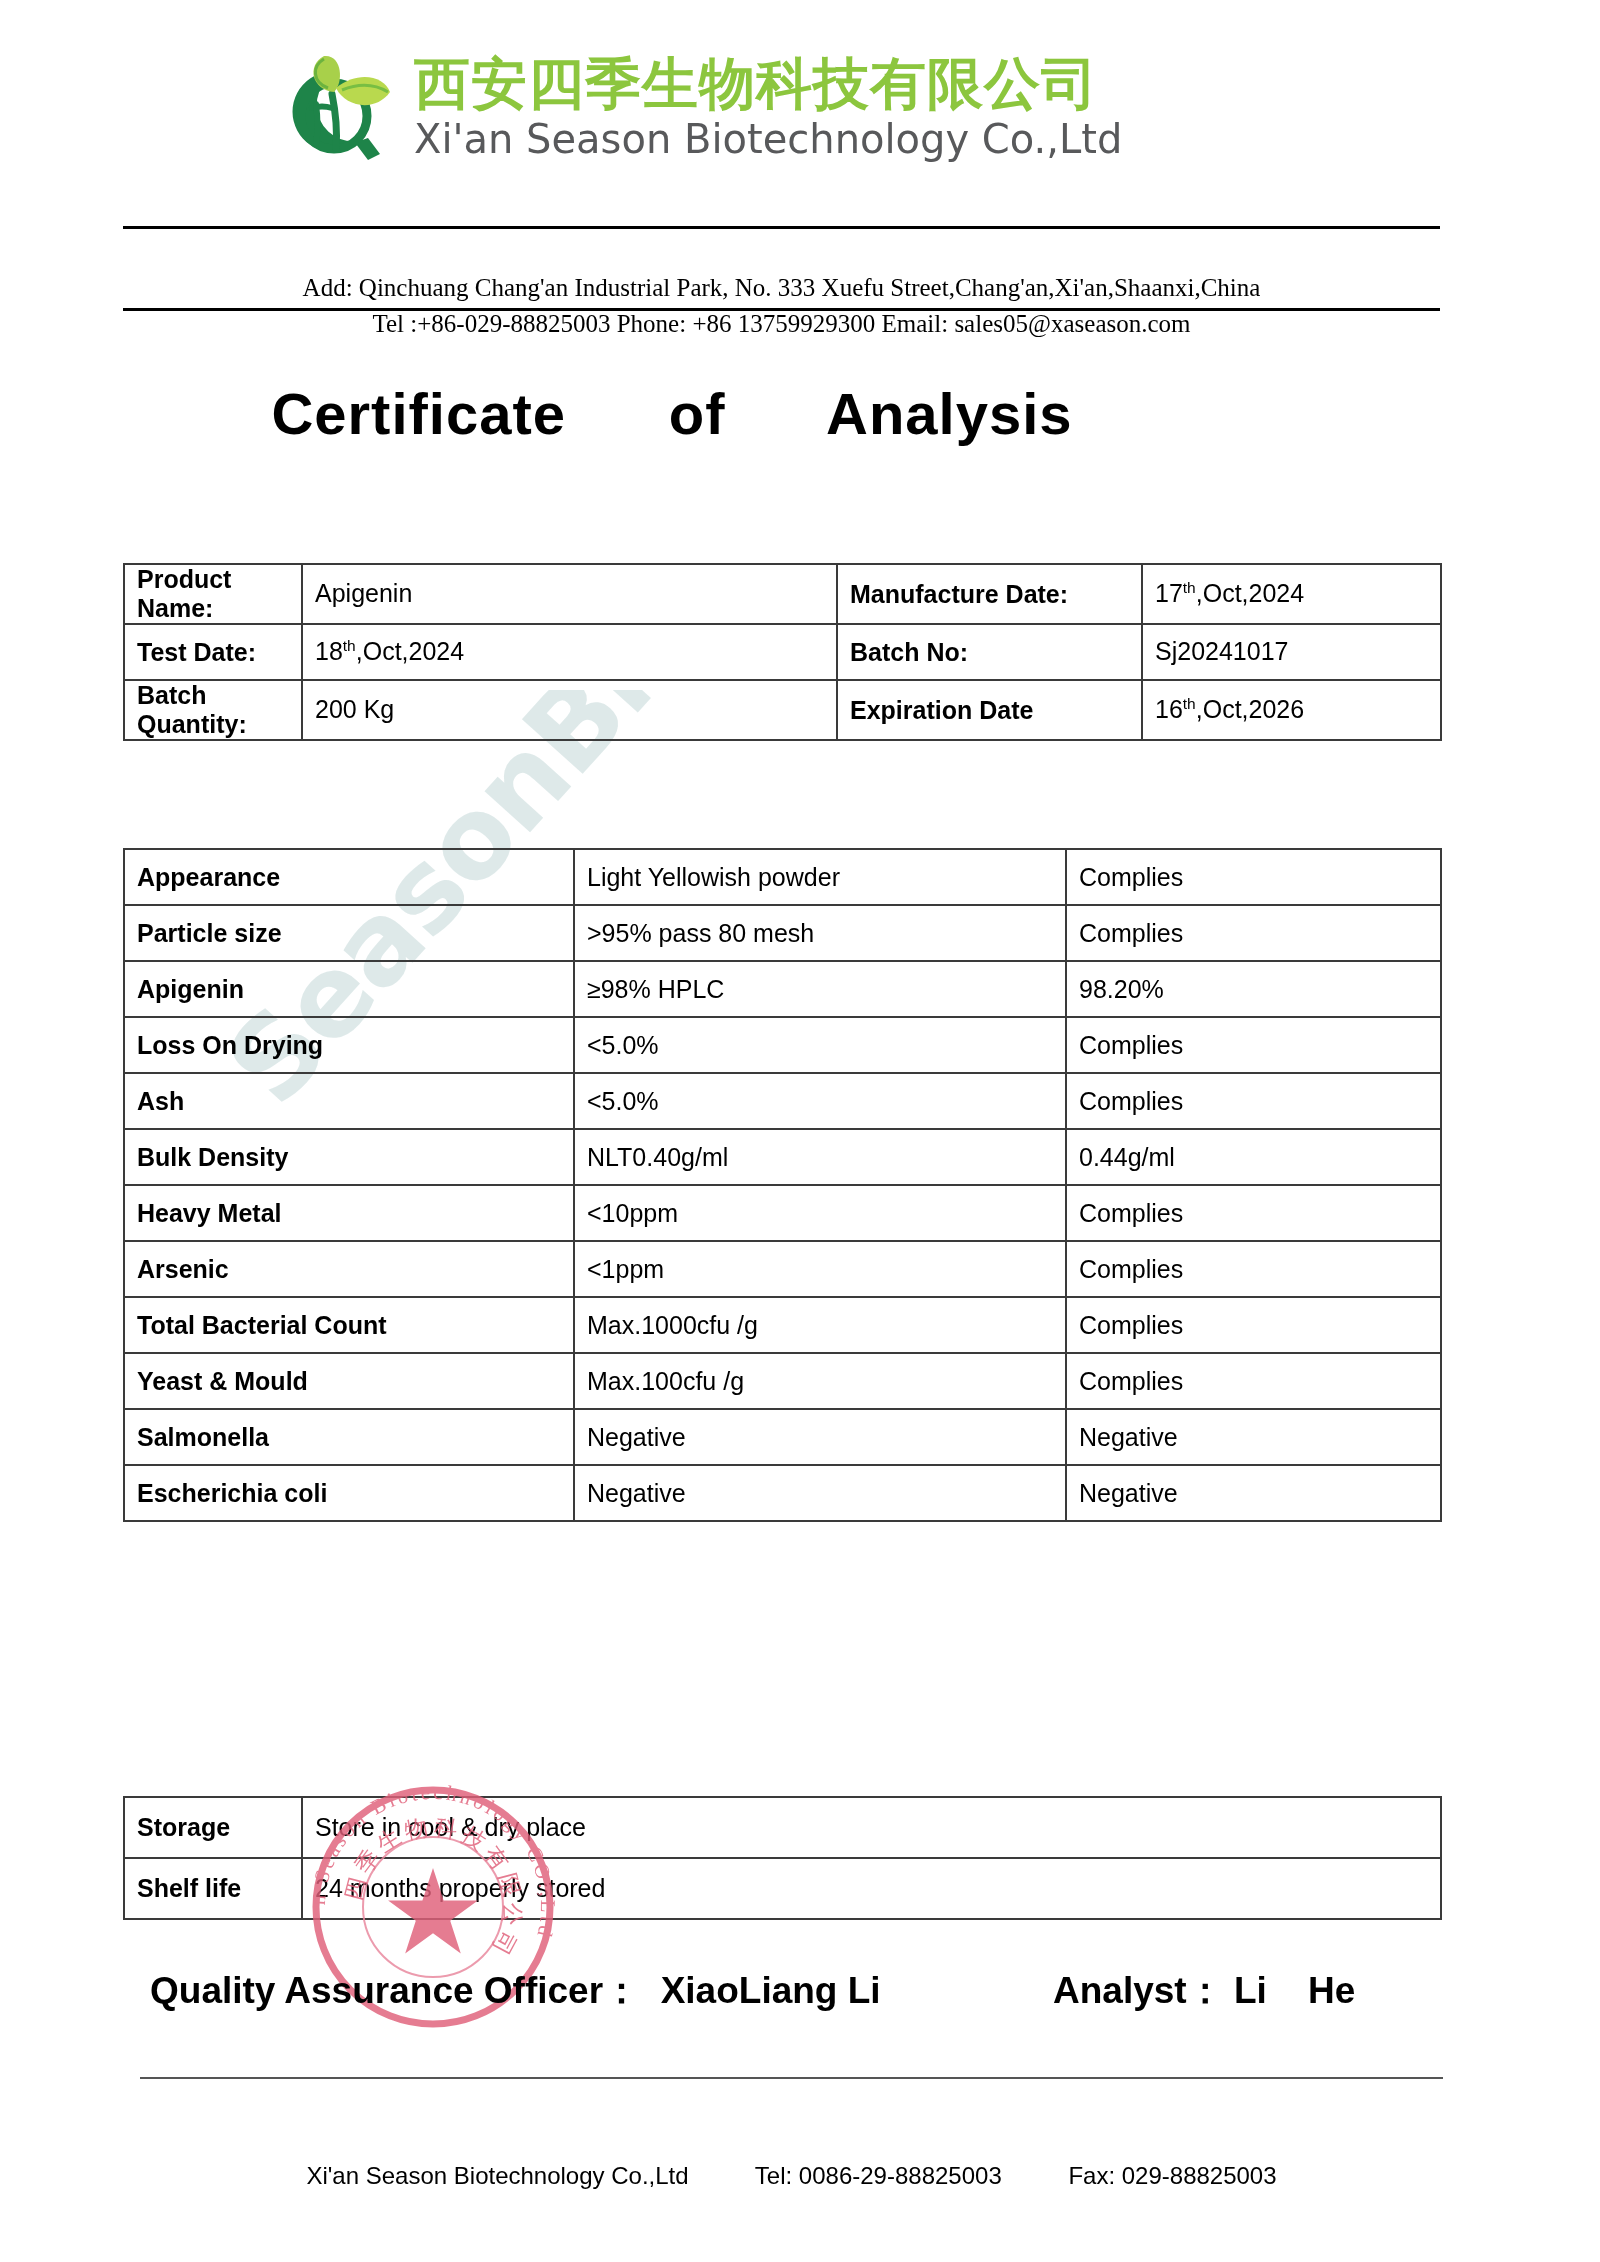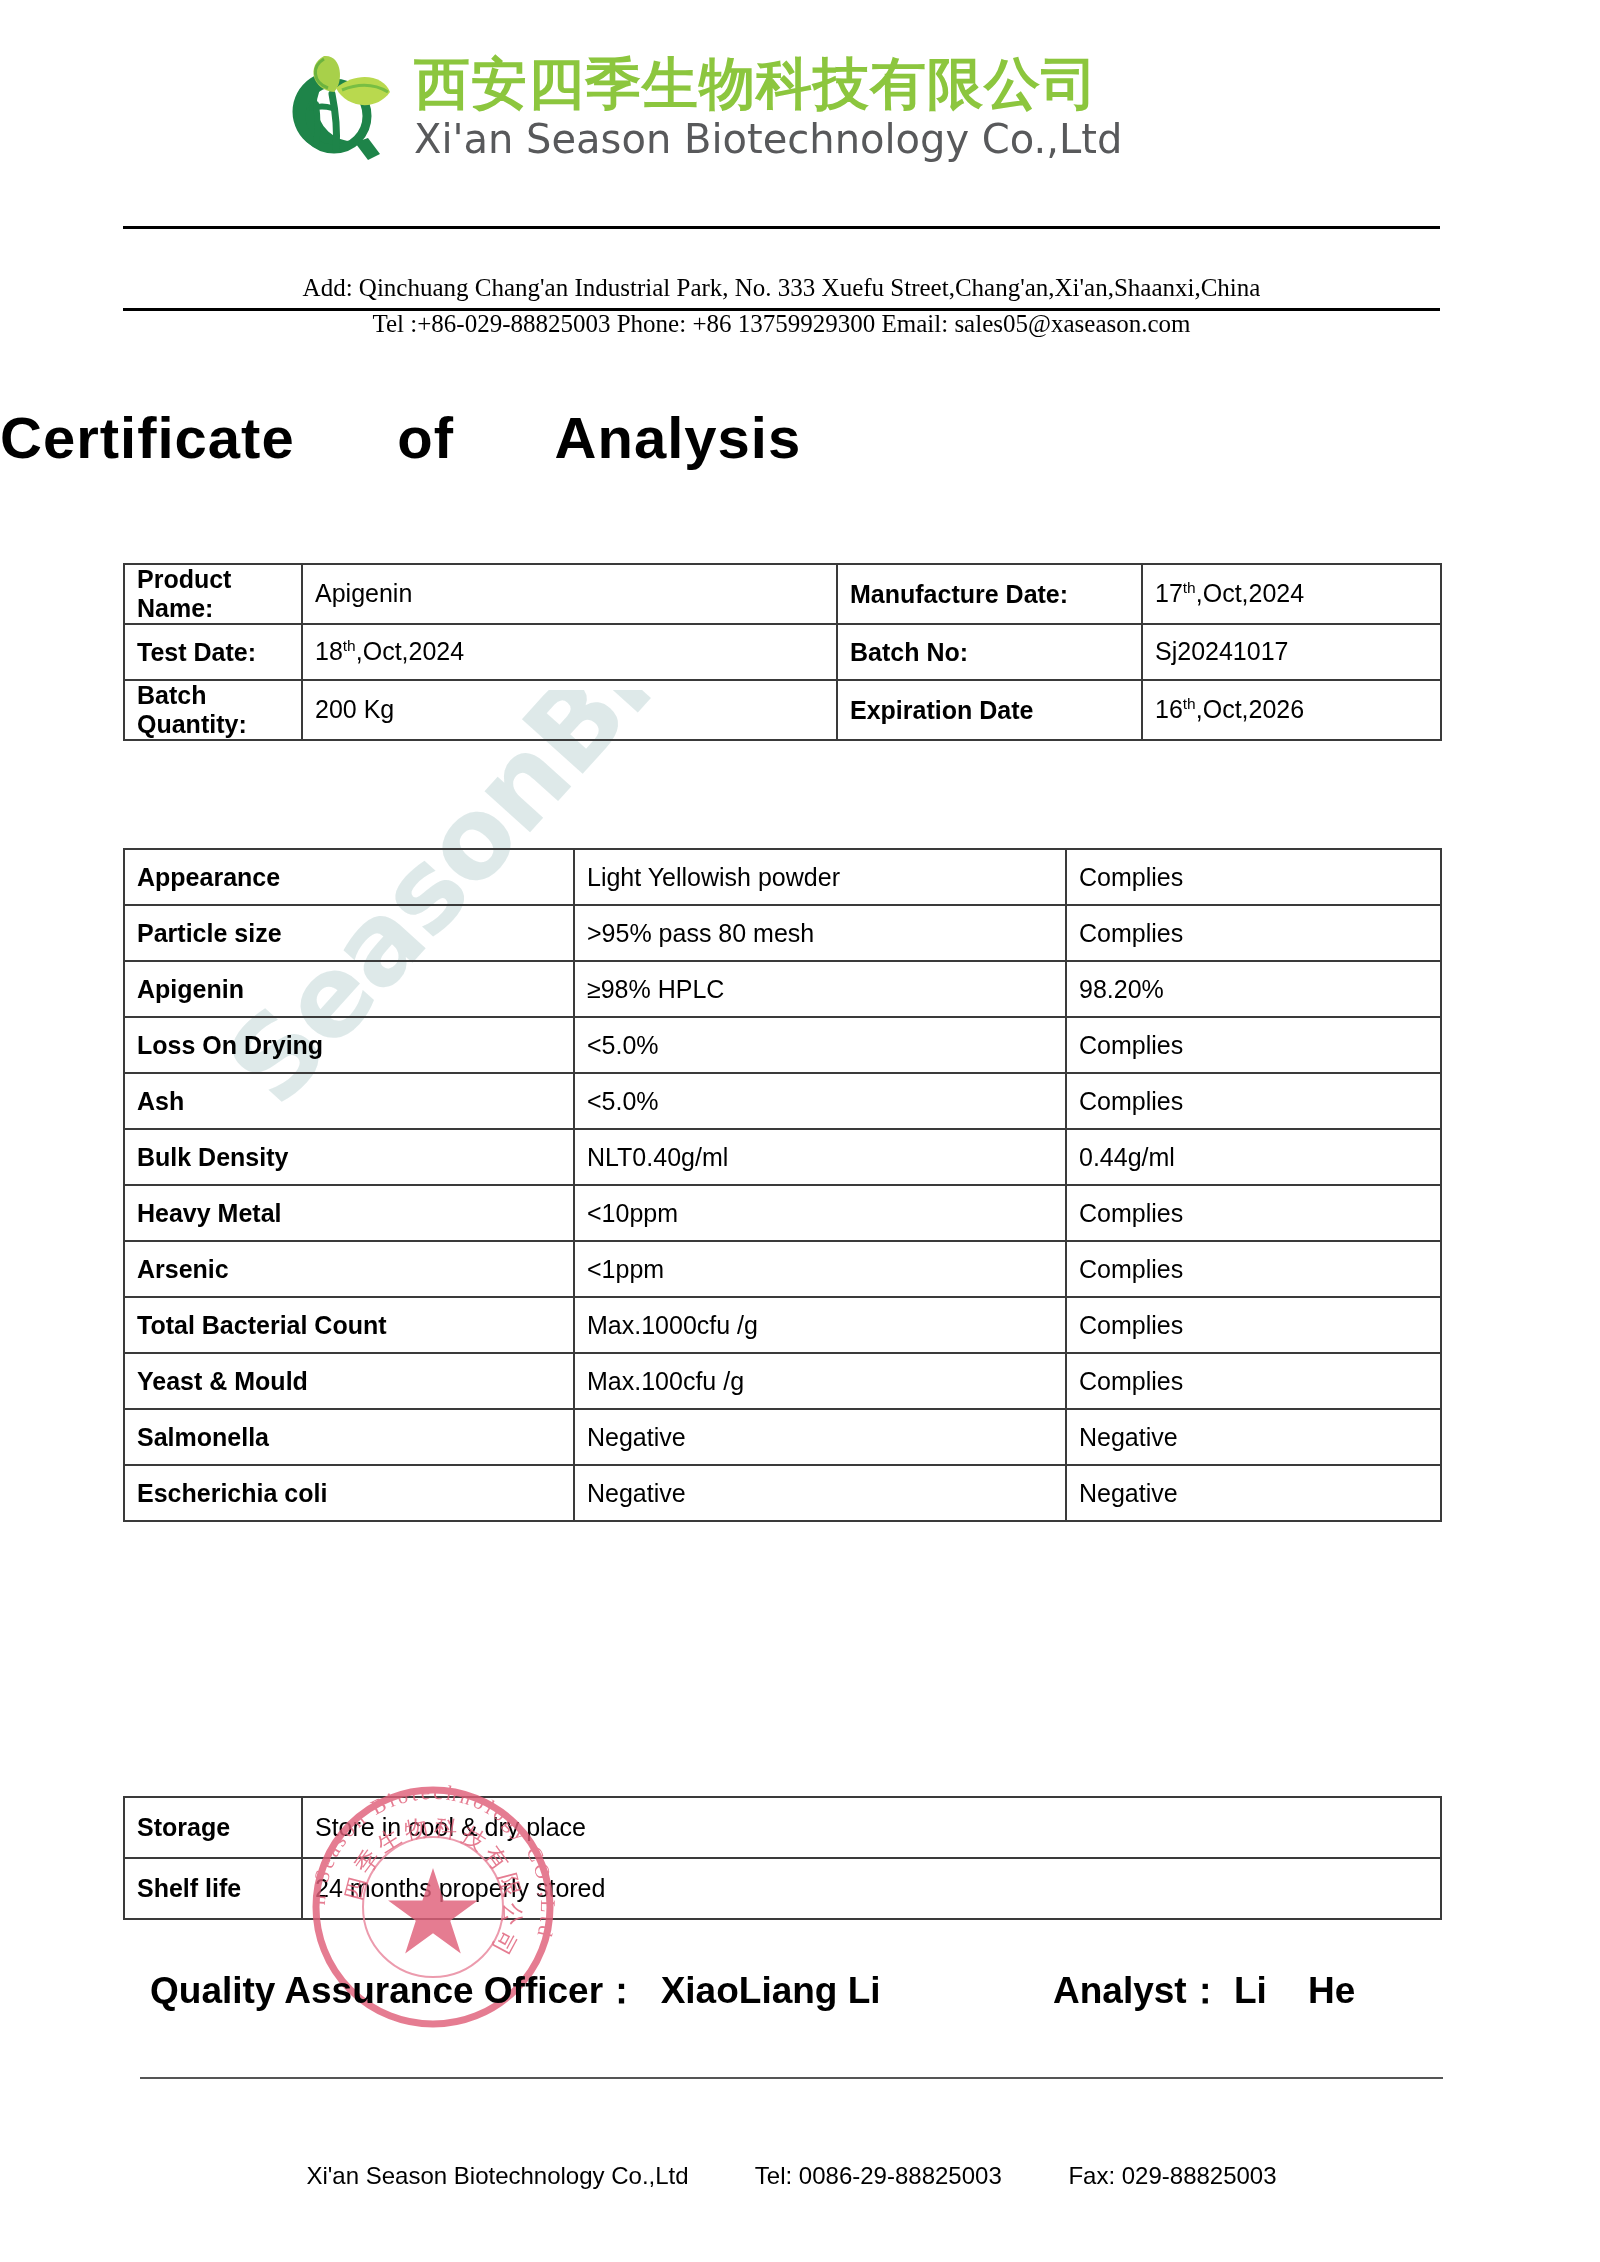--- a/index.html
+++ b/index.html
@@ -118,23 +118,23 @@
     line-height: 36px;
     color: #000;
     z-index: 2;
     margin-top: 36px;
   }
 
   
   .doc-title {
     position: absolute;
     left: 0;
-    top: 404px;
+    top: 380px;
     width: 1344px;
-    text-align: left;
+    text-align: center;
     font-family: "Liberation Sans", sans-serif;
     font-weight: bold;
     font-size: 58px;
     letter-spacing: 1px;
     color: #000;
     z-index: 2;
     white-space: pre;
   }
 
   

